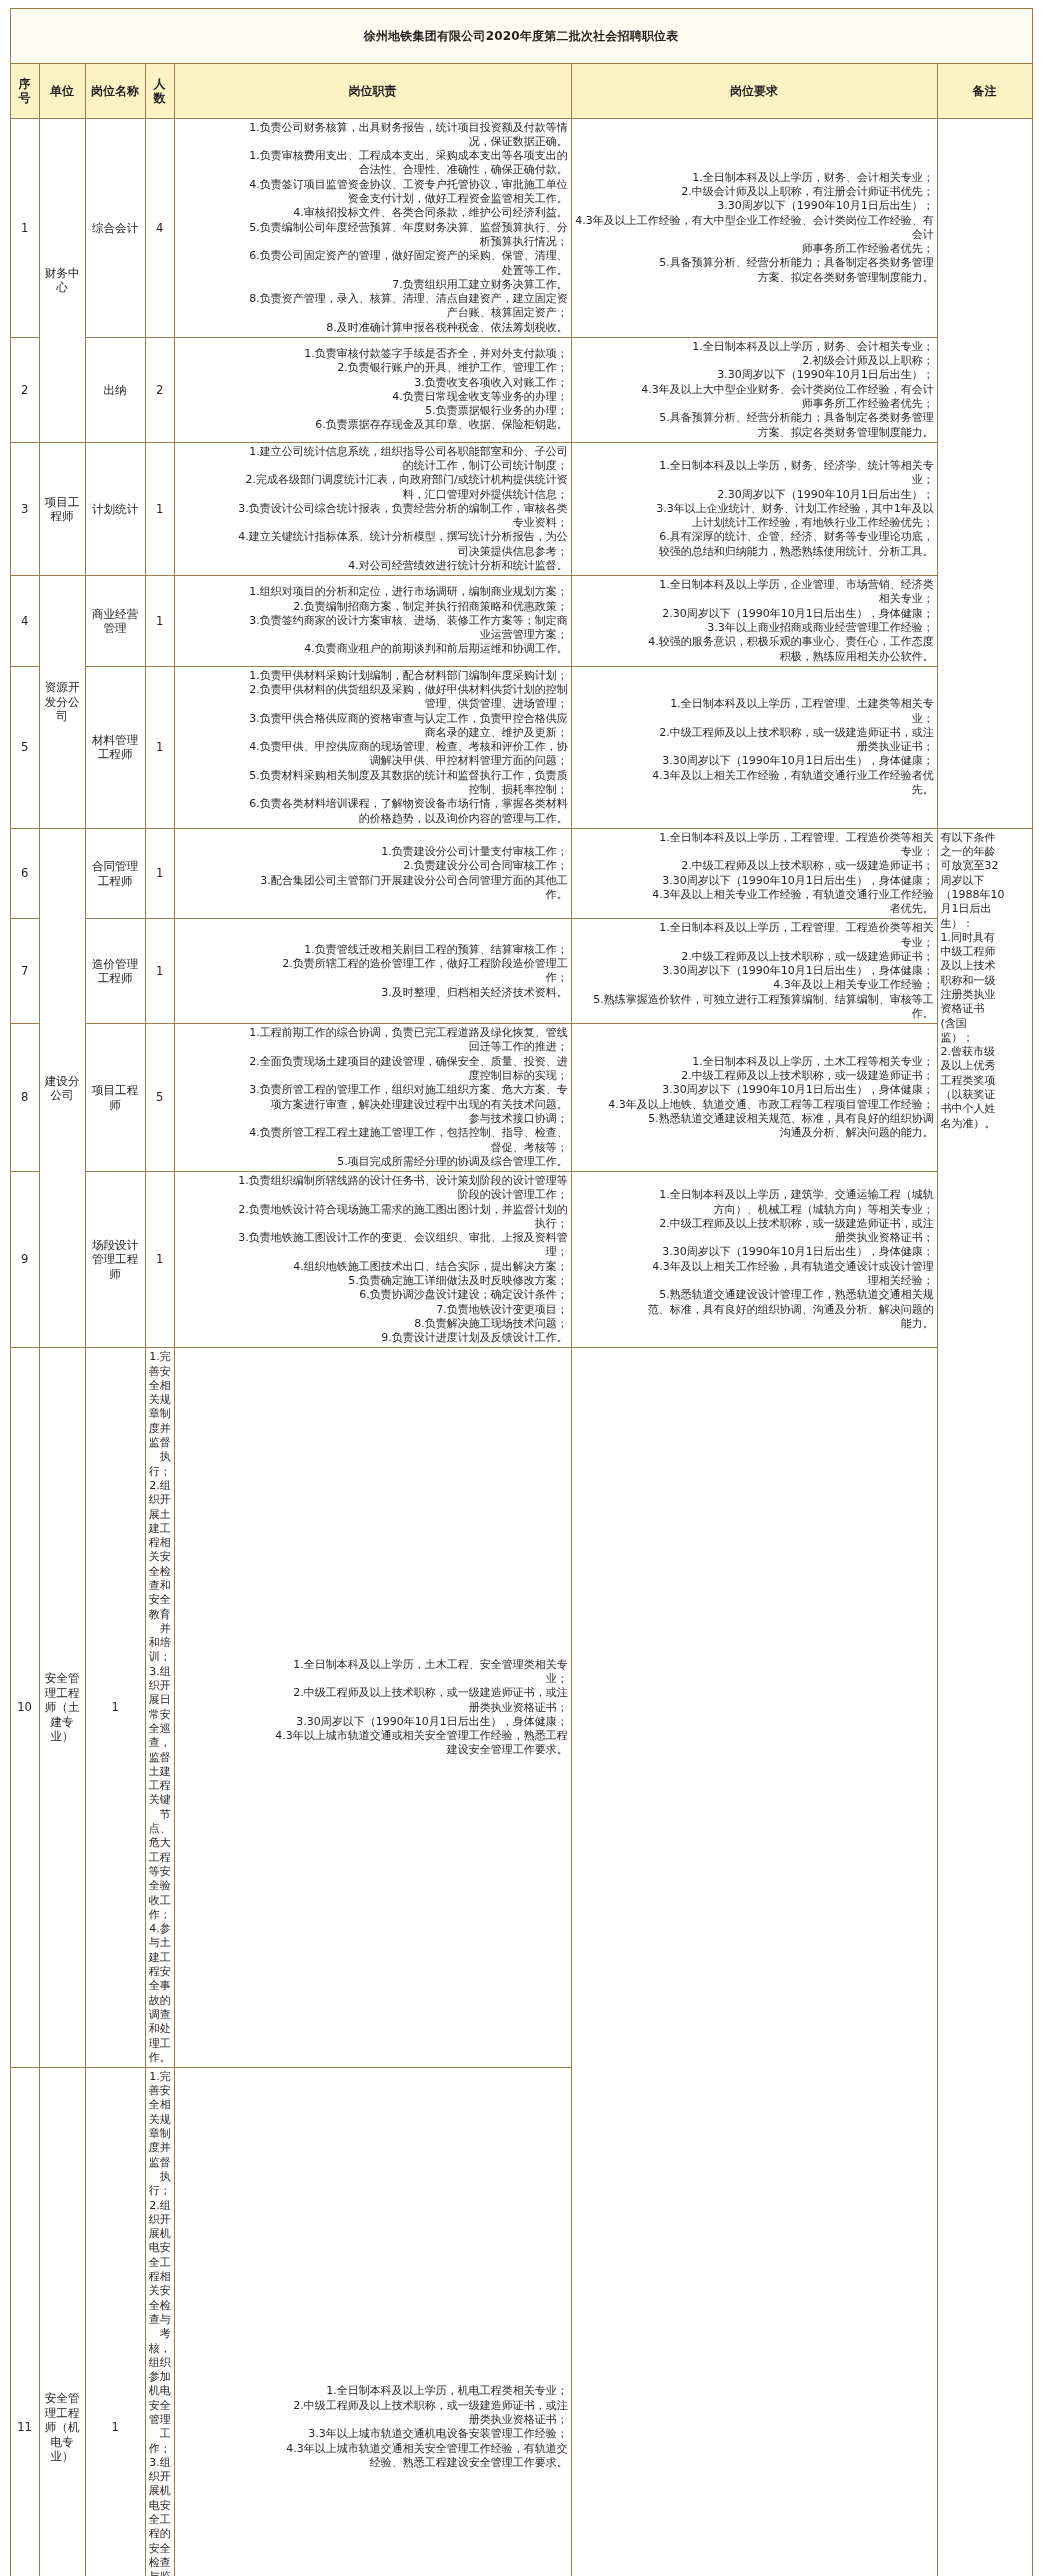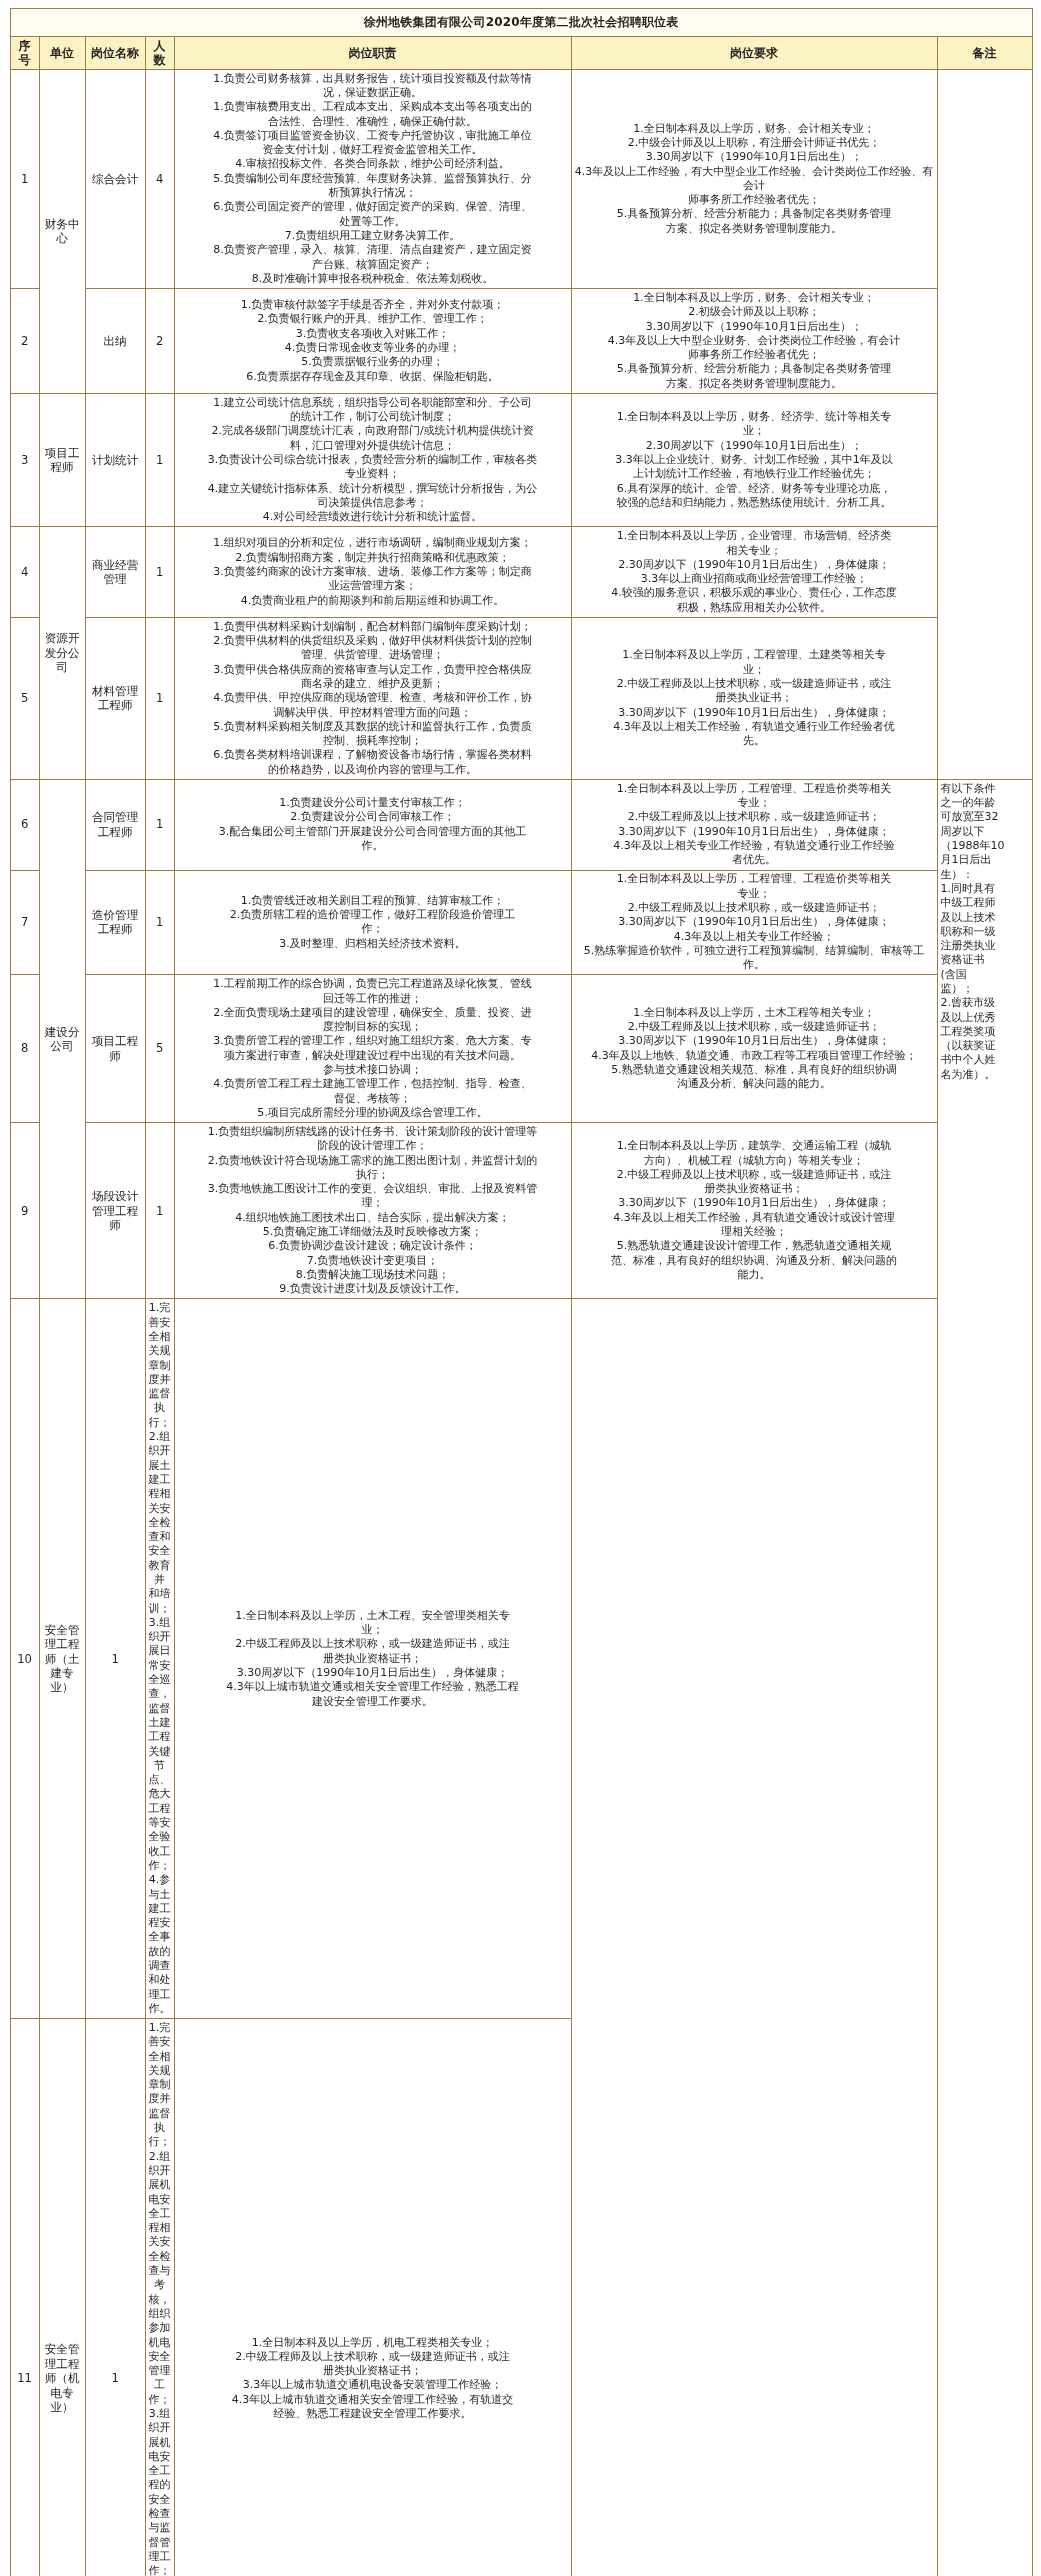--- a/index.html
+++ b/index.html
@@ -30,32 +30,32 @@
   }
 
   
   thead td {
     background:#fbf3c3;
     text-align:center;
     font-weight:bold;
     font-size:12px;
     line-height:1.18;
     padding:4.8px 1.9px;
-    height:28px;
+    height:55px;
   }
 
   
   td.num, td.unit, td.post, td.cnt {
     text-align:center;
     font-size:11.6px;
     line-height:1.25;
   }
   td.unit, td.post { font-size:11.6px;margin-left:25px; }
   td.duty, td.req {
-    text-align:center;
+    text-align:right;
     font-size:11px;
     line-height:1.30;
     padding:2.9px 3.9px;
   }
   td.note {
     text-align:left;
     font-size:11px;
     line-height:1.30;
     padding:2.9px 3.9px;
     vertical-align: bottom;

